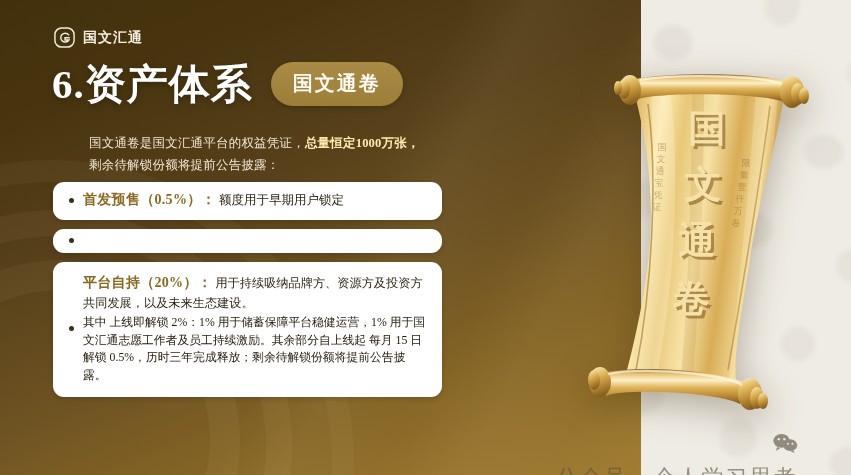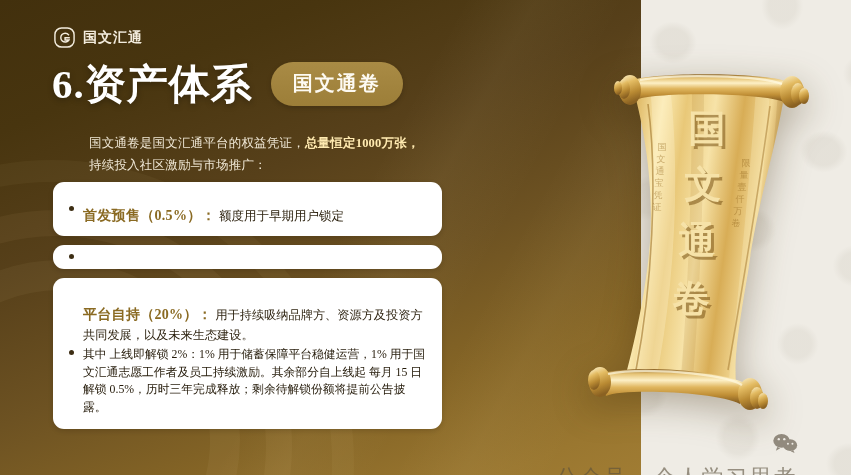--- a/index.html
+++ b/index.html
@@ -188,21 +188,20 @@
   }
   .bullet {
     width: 5px; height: 5px;
     border-radius: 50%;
     background: #3d2e14;
     flex: 0 0 auto;
   }
   .card-body {
     flex: 1 1 auto;
     min-width: 0;
-    margin-top: 16px;
   }
   .card-line {
     font-size: 13px;
     line-height: 1.35;
     color: #241a09;
     white-space: nowrap;
   }
   .card-label {
     color: #8a6a22;
     font-weight: bold;
@@ -284,21 +283,21 @@
     <span class="logo-text">国文汇通</span>
   </div>
 
   <div class="title-row">
     <div class="title-main">6.资产体系</div>
     <div class="title-badge">国文通卷</div>
   </div>
 
   <div class="intro">
     <span>国文通卷是国文汇通平台的权益凭证，</span><span class="hl">总量恒定1000万张，</span><br>
-    <span>持续投入社区激励与市场推广：</span>
+    <span>剩余待解锁份额将提前公告披露：</span>
   </div>
 
   <div class="cards">
 
     <div class="card">
       <span class="bullet"></span>
       <div class="card-body">
         <div class="card-line">
           <span class="card-label">首发预售（0.5%）：</span>
           <span class="card-desc">额度用于早期用户锁定</span>

